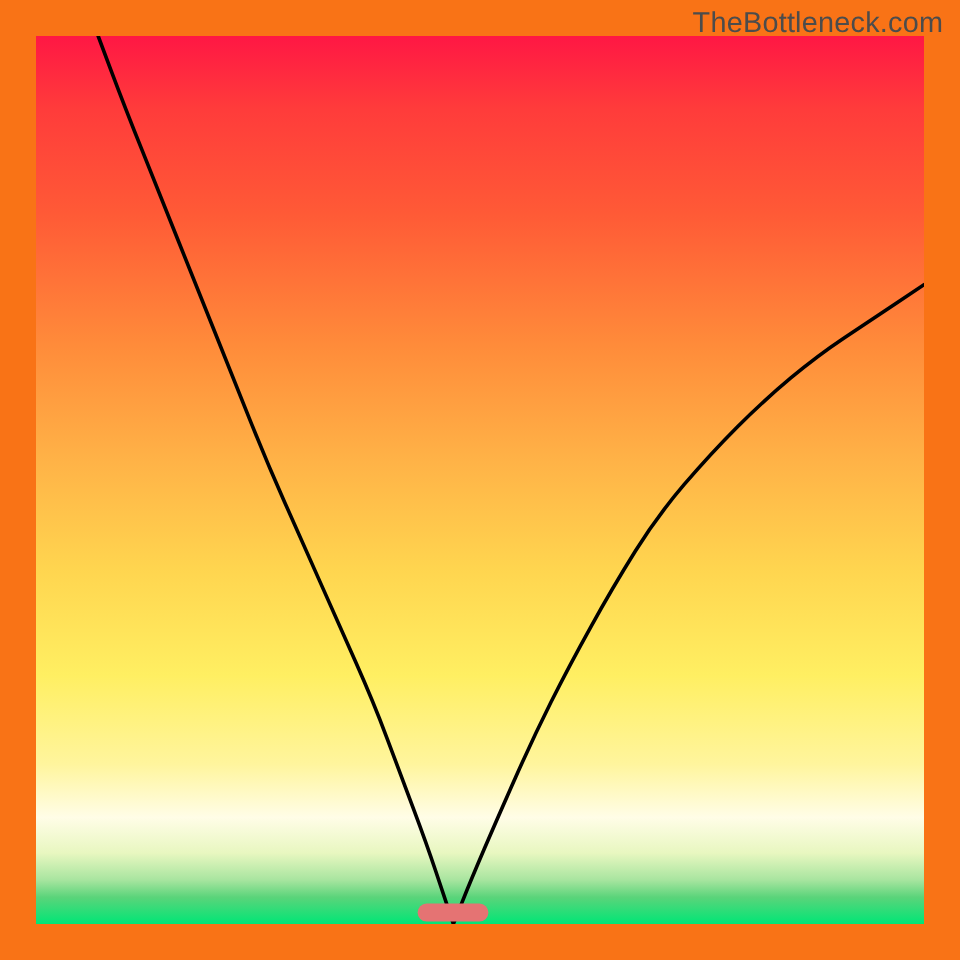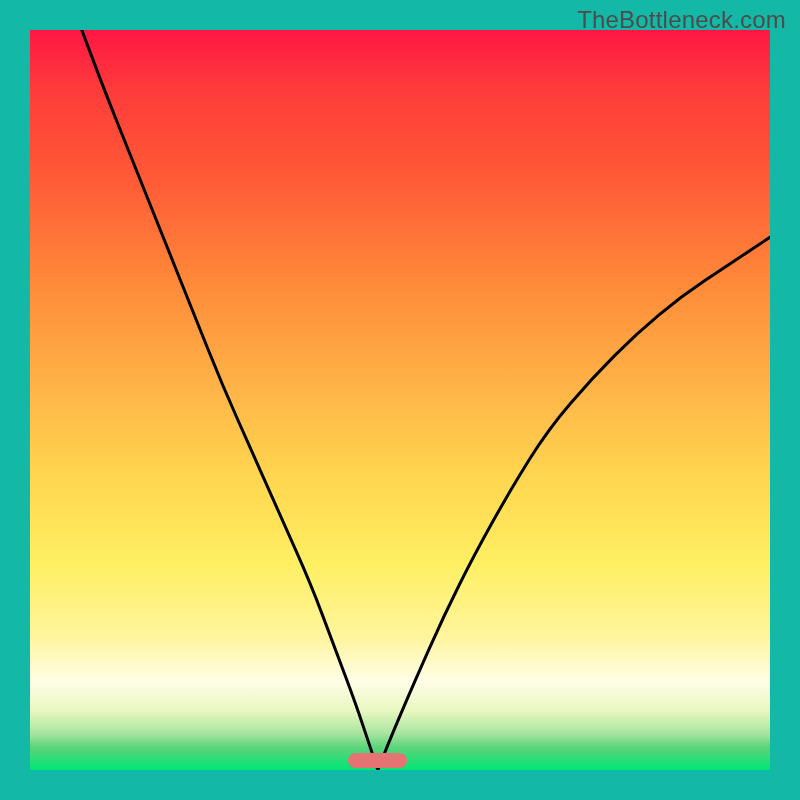--- a/index.html
+++ b/index.html
@@ -10,21 +10,21 @@
     background: #000;
     font-family: Arial, Helvetica, sans-serif;
     overflow: hidden;
   }
   .frame {
     position: absolute;
     left: 0;
     top: 0;
     width: 800px;
     height: 800px;
-    background: #14b8a6;
+    background: #f97316;
   }
   .plot {
     position: absolute;
     left: 30px;
     top: 30px;
     width: 740px;
     height: 740px;
     overflow: hidden;
   }
   .gradient {

